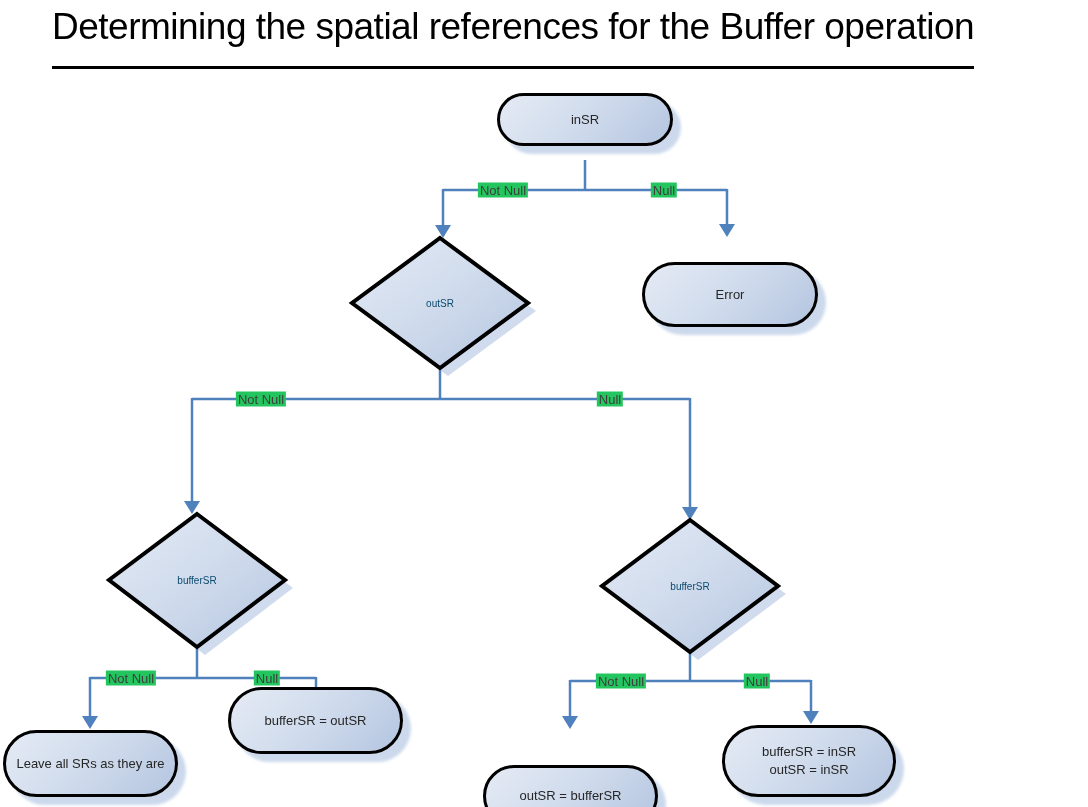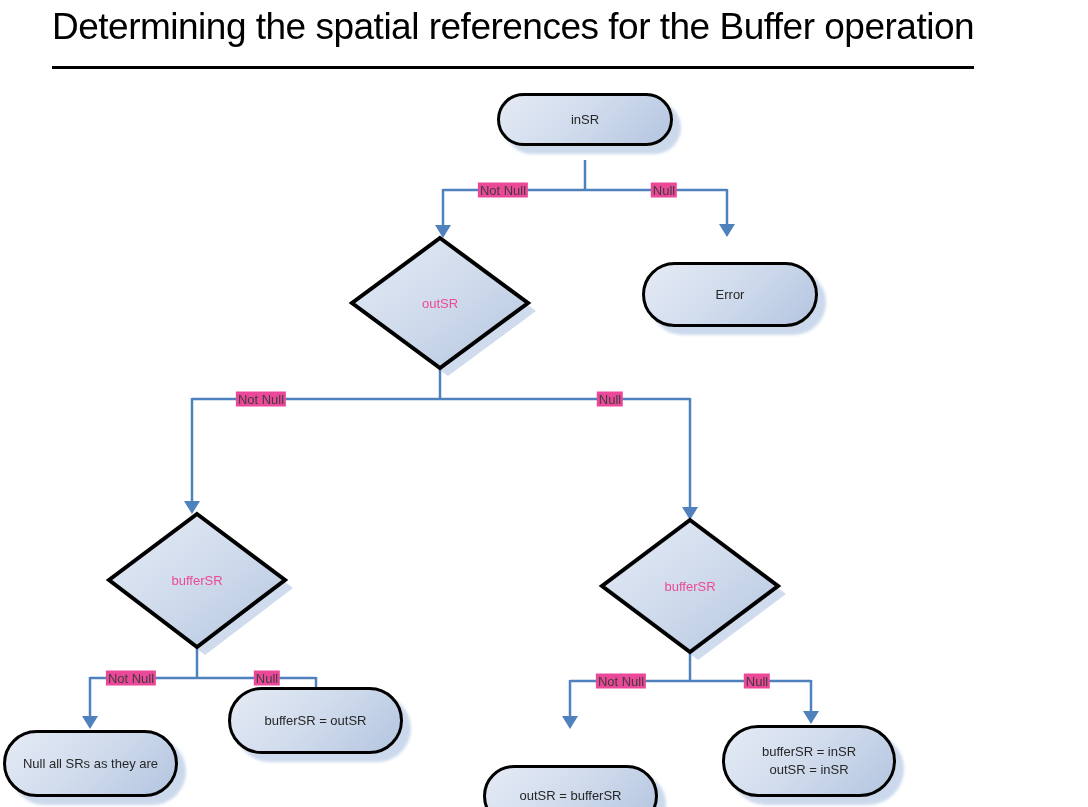--- a/index.html
+++ b/index.html
@@ -16,25 +16,25 @@
   svg.layer { position:absolute; left:0; top:0; }
   .stadium {
     position:absolute; border:3.5px solid #000; border-radius:36px;
     background:linear-gradient(135deg,#e5ebf5 0%,#cdd9eb 55%,#b4c5e0 100%);
     box-shadow:8px 8px 3px rgba(176,196,226,0.65);
     display:flex; flex-direction:column; align-items:center; justify-content:center;
     text-align:center; font-size:13px; color:#262626; line-height:1.35;
   }
   .diamond-label {
     position:absolute; display:flex; align-items:center; justify-content:center;
-    font-size:13px; color:#ec4899; pointer-events:none;
+    font-size:10px; color:#0c4a6e; pointer-events:none;
   }
   .edge-label {
     position:absolute; transform:translate(-50%,-50%);
-    background:#ec4899; padding:0 2px; font-size:13px; color:#3d3d3d; white-space:nowrap;
+    background:#22c55e; padding:0 2px; font-size:13px; color:#3d3d3d; white-space:nowrap;
   }
 </style>
 </head>
 <body>
 
 <div id="canvas">
 
   <svg class="layer" width="1088" height="807" viewBox="0 0 1088 807">
     <defs>
       <linearGradient id="nodeFill" x1="0" y1="0" x2="1" y2="1">
@@ -95,21 +95,21 @@
 
   <div class="stadium" style="left:497px; top:93px; width:176px; height:53px;">
     <span>inSR</span>
   </div>
 
   <div class="stadium" style="left:642px; top:238px; width:176px; height:65px;margin-top:24px;">
     <span>Error</span>
   </div>
 
   <div class="stadium" style="left:3px; top:730px; width:175px; height:67px;">
-    <span>Null all SRs as they are</span>
+    <span>Leave all SRs as they are</span>
   </div>
 
   <div class="stadium" style="left:228px; top:687px; width:175px; height:67px;">
     <span>bufferSR = outSR</span>
   </div>
 
   <div class="stadium" style="left:483px; top:730px; width:175px; height:62px;margin-top:35px;">
     <span>outSR = bufferSR</span>
   </div>
 

